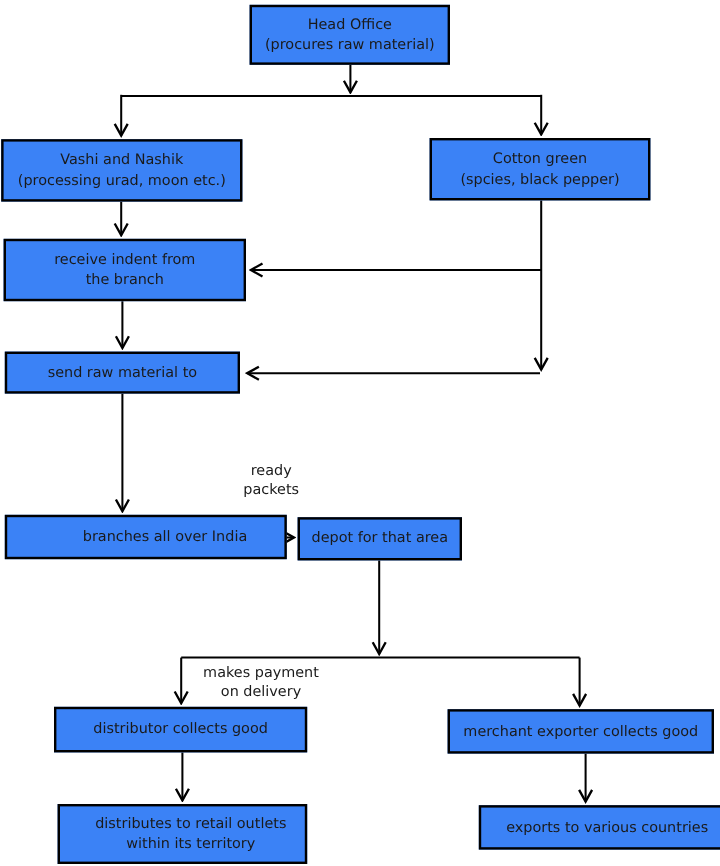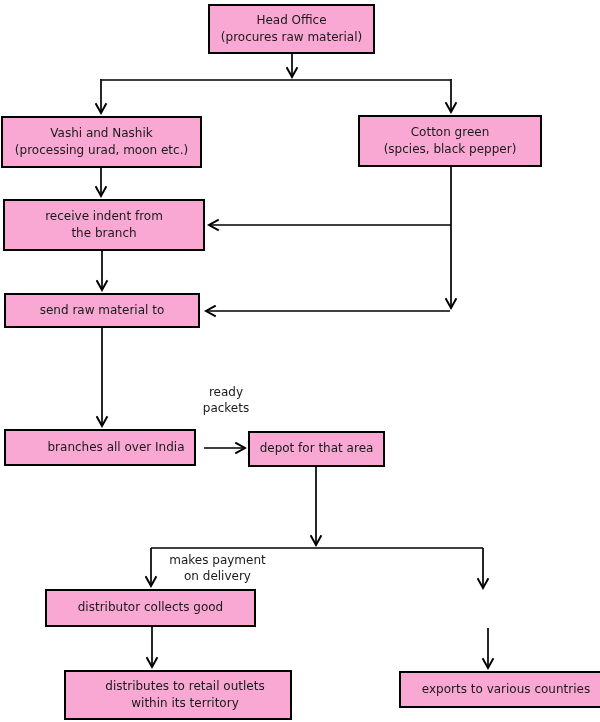--- a/index.html
+++ b/index.html
@@ -19,21 +19,21 @@
     position: absolute;
     top: 0;
     left: 0;
     width: 600px;
     height: 722px;
   }
   .node {
     position: absolute;
     box-sizing: border-box;
     border: 2px solid #000000;
-    background: #f9a8d4;
+    background: #3b82f6;
     color: #1a1a1a;
     font-size: 12px;
     line-height: 1.45;
     display: flex;
     align-items: center;
     justify-content: center;
     text-align: center;
     white-space: pre-line;
     z-index: 2;
   }
@@ -86,28 +86,29 @@
 (processing urad, moon etc.)</div>
 
   <div class="node" style="left:358px; top:115px; width:184px; height:52px;">Cotton green
 (spcies, black pepper)</div>
 
   <div class="node" style="left:3px;   top:199px; width:202px; height:52px;">receive indent from
 the branch</div>
 
   <div class="node" style="left:4px;   top:293px; width:196px; height:35px;">send raw material to</div>
 
-  <div class="node" style="left:4px;   top:429px; width:192px; height:37px;padding-left:32px;">branches all over India</div>
+  <div class="node" style="left:4px;   top:429px; width:235px; height:37px;padding-left:32px;">branches all over India</div>
 
   <div class="node" style="left:248px; top:431px; width:137px; height:36px;">depot for that area</div>
 
   <div class="node" style="left:45px;  top:589px; width:211px; height:38px;">distributor collects good</div>
 
+  <div class="node" style="left:373px; top:591px; width:222px; height:37px;">merchant exporter collects good</div>
 
-  <div class="node" style="left:64px;  top:670px; width:228px; height:50px;padding-left:14px;">distributes to retail outlets
+  <div class="node" style="left:48px;  top:670px; width:208px; height:50px;padding-left:14px;">distributes to retail outlets
 within its territory</div>
 
   <div class="node" style="left:379px; top:671px; width:214px; height:37px;margin-left:20px;">exports to various countries</div>
 
   <div class="edge-label" style="left:190px; top:384px; width:72px;">ready
 packets</div>
 
   <div class="edge-label" style="left:155px; top:552px; width:125px;">makes payment
 on delivery</div>
 

